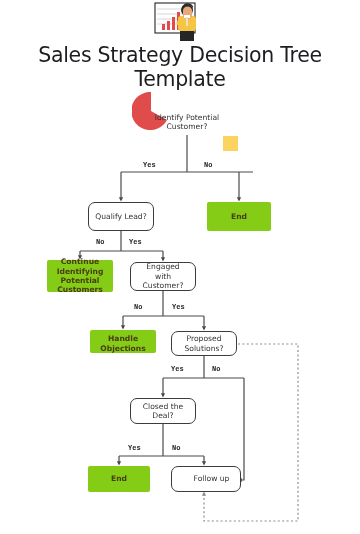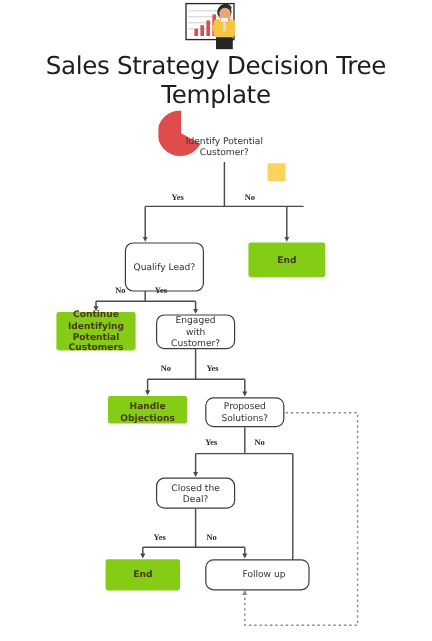--- a/index.html
+++ b/index.html
@@ -83,21 +83,21 @@
     padding: 0 3px;
     white-space: pre-line;
   }
 
   
   .edge-label {
     position: absolute;
     font-size: 7px;
     font-weight: bold;
     color: #1f1f1f;
-    font-family: Liberation Serif, serif;
+    font-family: Liberation Mono, monospace;
     white-space: nowrap;
     text-align: right;
   }
 
   
   .deco {
     position: absolute;
   }
 </style>
 </head>
@@ -188,21 +188,21 @@
     <g fill="none" stroke="#8c8c8c" stroke-width="1.2" stroke-dasharray="2 2.4" stroke-linejoin="round">
       <path d="M238 344 L298 344 L298 521 L204 521 L204 493" marker-end="url(#arwl)"></path>
     </g>
   </svg>
 
   <div class="node decision" style="left:148px; top:110px; width:78px; height:24px; border:none; background:transparent;">
     <span class="node-label">Identify Potential
 Customer?</span>
   </div>
 
-  <div class="node decision" style="left:104px; top:202px; width:66px; height:41px;text-align:center;">
+  <div class="node decision" style="left:88px; top:202px; width:66px; height:29px;text-align:center;">
     <span class="node-label">Qualify Lead?</span>
   </div>
 
   <div class="node terminal" style="left:207px; top:202px; width:64px; height:29px;">
     <span class="node-label">End</span>
   </div>
 
   <div class="node terminal" style="left:47px; top:260px; width:66px; height:32px;">
     <span class="node-label">Continue Identifying
 Potential Customers</span>
@@ -222,21 +222,21 @@
   </div>
 
   <div class="node decision" style="left:130px; top:398px; width:66px; height:26px;">
     <span class="node-label">Closed the Deal?</span>
   </div>
 
   <div class="node terminal" style="left:88px; top:466px; width:62px; height:26px;">
     <span class="node-label">End</span>
   </div>
 
-  <div class="node decision" style="left:171px; top:466px; width:87px; height:26px;padding-left:11px;">
+  <div class="node decision" style="left:171px; top:466px; width:70px; height:26px;padding-left:11px;">
     <span class="node-label">Follow up</span>
   </div>
 
   <div class="edge-label" style="left:143px; top:161px;">Yes</div>
   <div class="edge-label" style="left:204px; top:161px;">No</div>
   <div class="edge-label" style="left:96px;  top:238px;">No</div>
   <div class="edge-label" style="left:129px; top:238px;">Yes</div>
   <div class="edge-label" style="left:134px; top:303px;">No</div>
   <div class="edge-label" style="left:172px; top:303px;">Yes</div>
   <div class="edge-label" style="left:171px; top:365px;">Yes</div>

